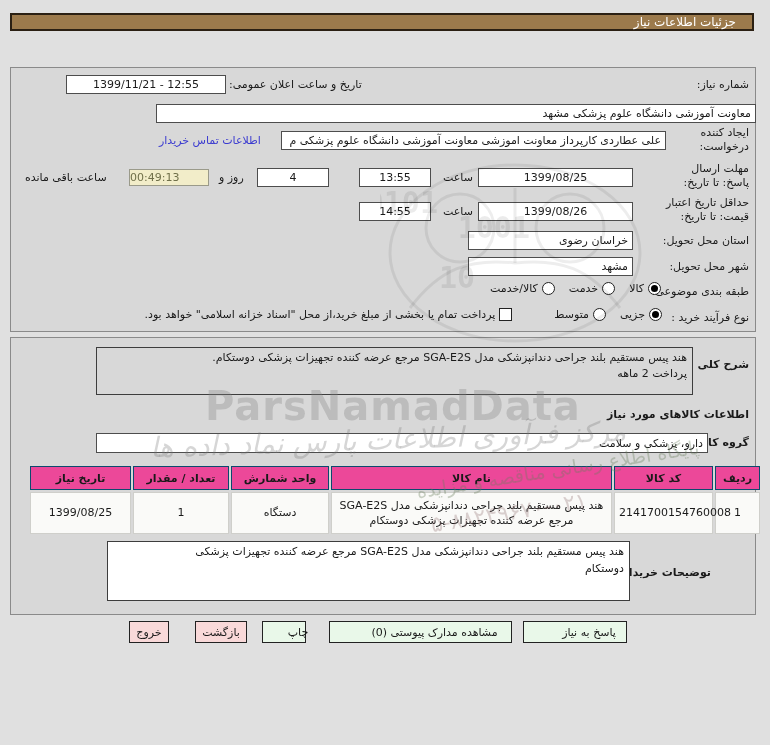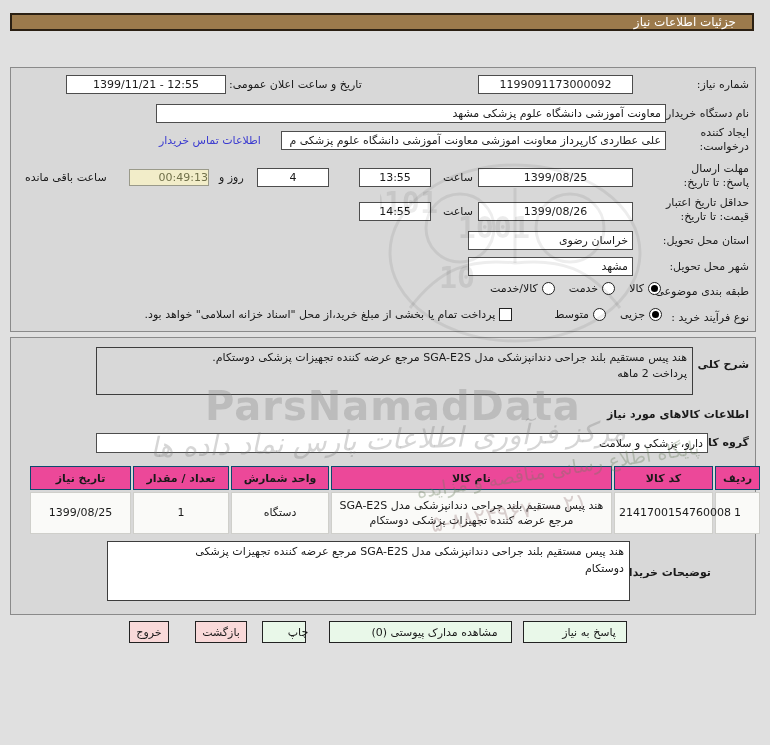--- a/index.html
+++ b/index.html
@@ -39,21 +39,21 @@
     height:19px; font-size:11px; display:flex; align-items:center;
     overflow:hidden; white-space:nowrap;
   }
   .inp.center { justify-content:center; }
   .inp.right  { justify-content:flex-start; padding-right:4px; }
   .inp .num { direction:ltr; unicode-bidi:embed; }
 
   .countdown {
     position:absolute; background:#f2edc9; border:1px solid #9a9a8a;
     color:#70704a; height:17px; width:80px; display:flex;
-    align-items:center; justify-content:flex-start; font-size:11px;
+    align-items:center; justify-content:flex-end; font-size:11px;
   }
   .link { color:#3b3bd0; cursor:pointer; white-space:nowrap; }
 
   .radio {
     width:13px; height:13px; border-radius:50%;
     border:1px solid #222; background:#fff; position:relative; flex:0 0 auto;
   }
   .radio.selected::after {
     content:""; position:absolute; left:2px; top:2px;
     width:7px; height:7px; border-radius:50%; background:#000;
@@ -118,30 +118,27 @@
 </head>
 <body>
 
 <div class="title-bar">
   <span>جزئیات اطلاعات نیاز</span>
 </div>
 
 <div class="panel" id="panel-form">
 
   <div class="lbl" style="right:6px; top:10px;">شماره نیاز:</div>
-  <div class="inp center" style="left:467px; top:7px; width:155px;">
-    <span class="num">1199091173000092</span>
-  </div>
   <div class="lbl" style="left:218px; top:10px;">تاریخ و ساعت اعلان عمومی:</div>
   <div class="inp center" style="left:55px; top:7px; width:160px;">
     <span class="num">1399/11/21 - 12:55</span>
   </div>
 
   <div class="lbl" style="right:6px; top:39px;">نام دستگاه خریدار:</div>
-  <div class="inp right" style="left:145px; top:36px; width:510px;">
+  <div class="inp right" style="left:145px; top:36px; width:600px;">
     <span>معاونت آموزشی دانشگاه علوم پزشکی مشهد</span>
   </div>
 
   <div class="lbl two" style="right:6px; top:58px;">ایجاد کننده درخواست:</div>
   <div class="inp right" style="left:270px; top:63px; width:385px;">
     <span>علی عطاردی کارپرداز معاونت اموزشی معاونت آموزشی دانشگاه علوم پزشکی م</span>
   </div>
   <div class="abs link" style="left:148px; top:66px;">اطلاعات تماس خریدار</div>
 
   <div class="lbl two" style="right:6px; top:94px;">مهلت ارسال پاسخ: تا تاریخ:</div>

